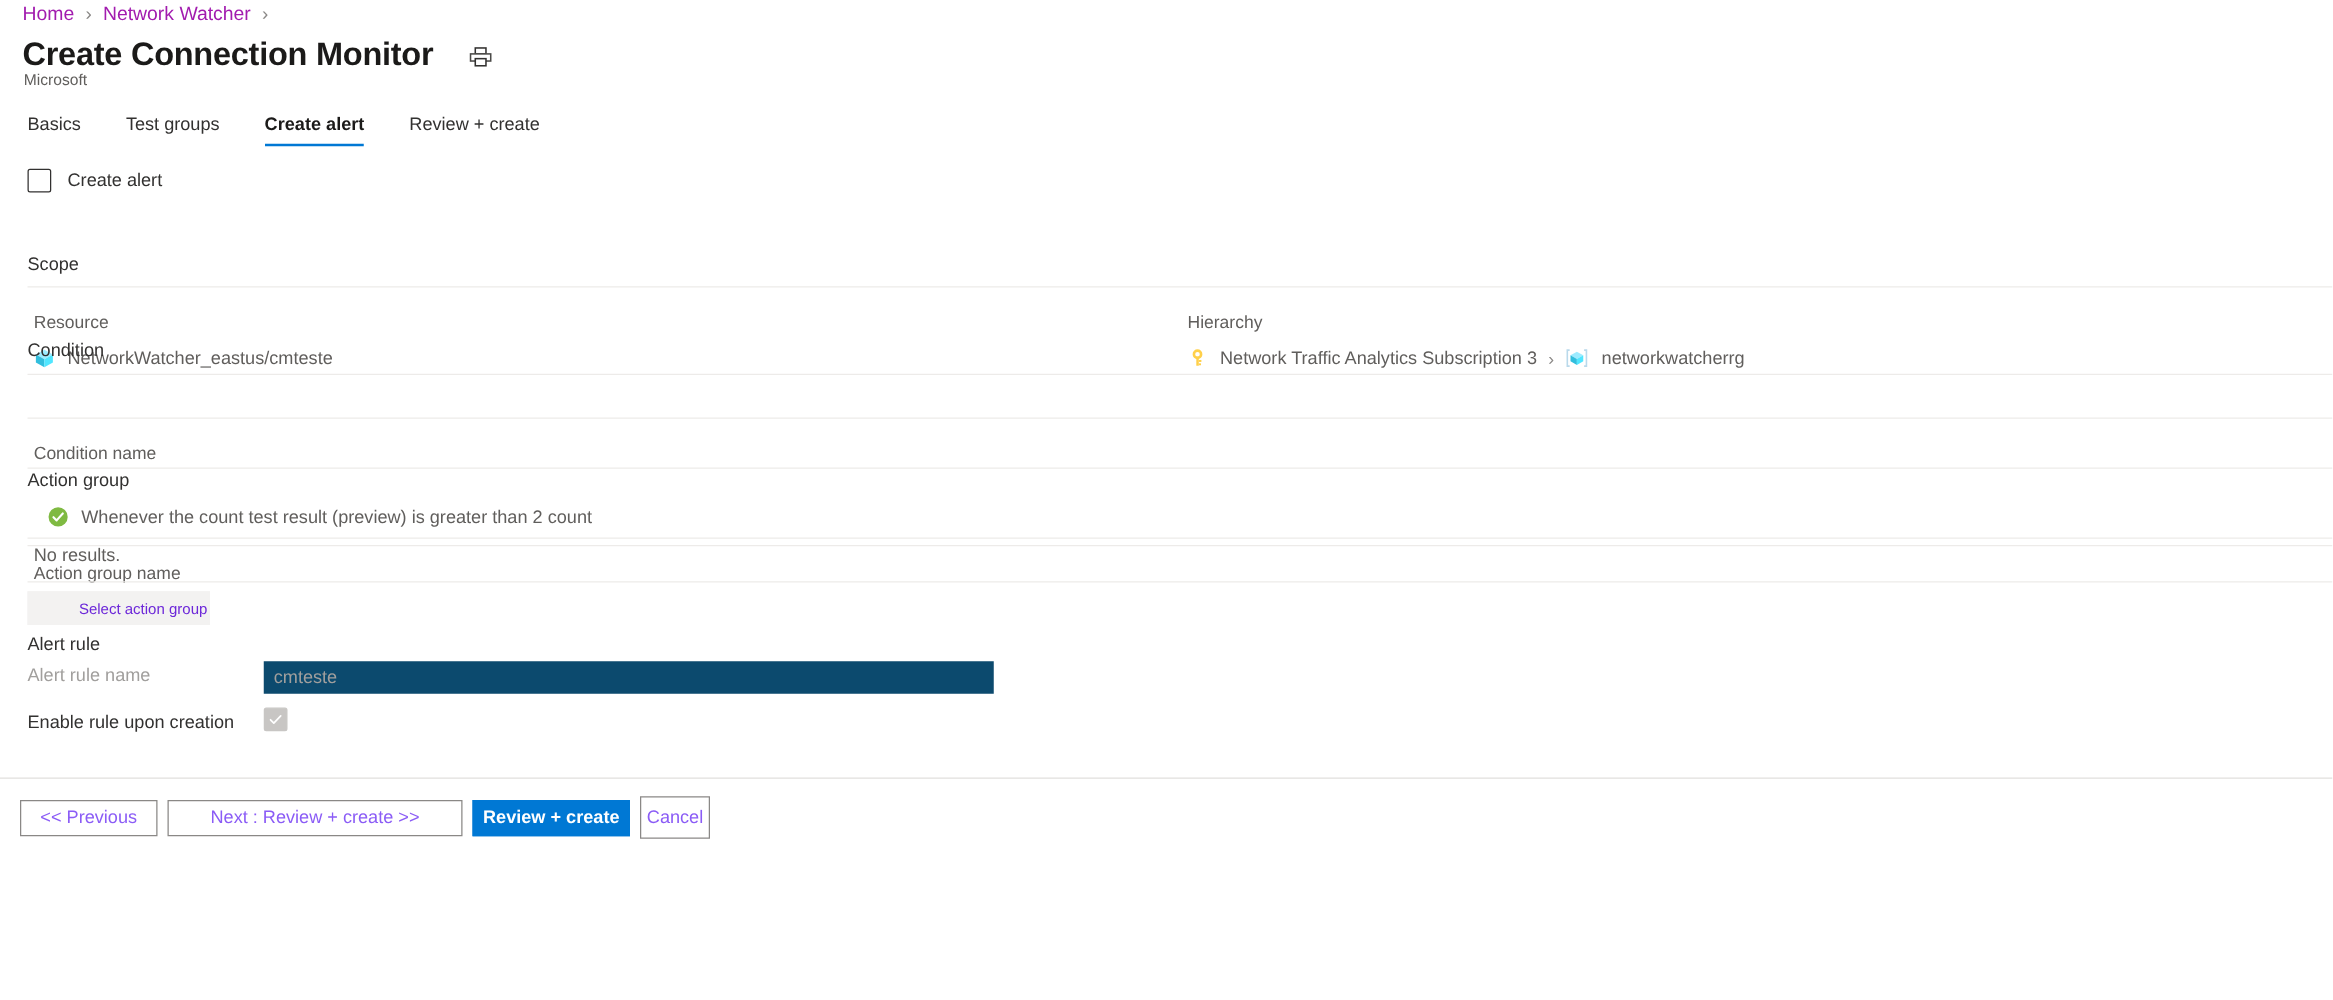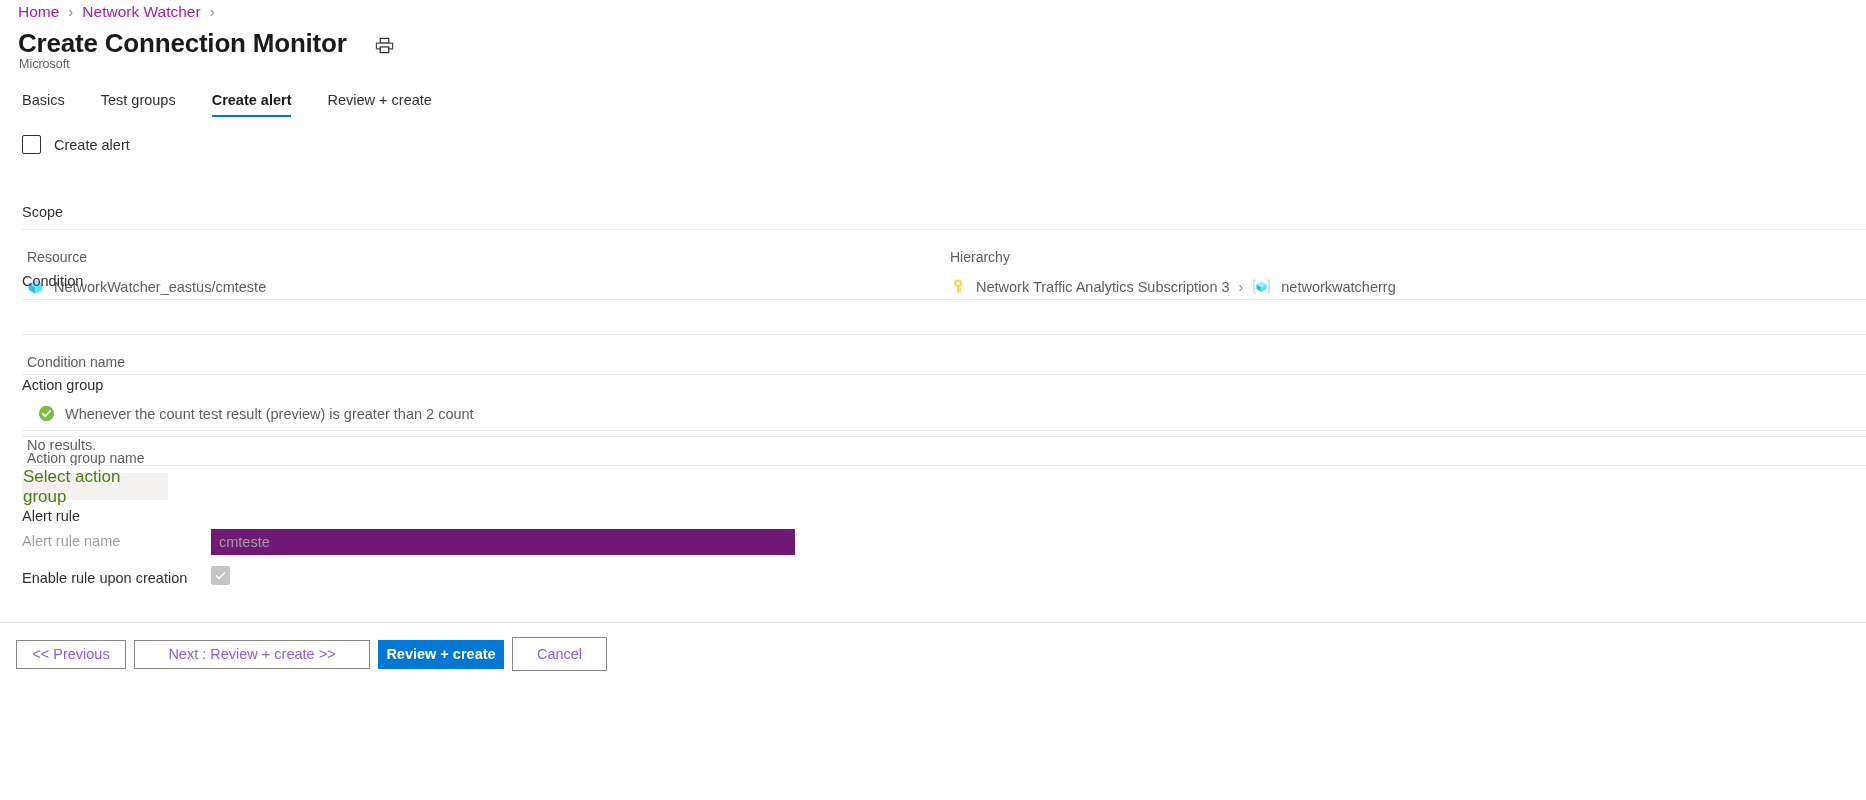--- a/index.html
+++ b/index.html
@@ -112,34 +112,34 @@
 
   
   .noresults {
     position: absolute; left: 27px; top: 520px;
     font-size: 14.5px; color: #605e5c;
   }
   .select-ag-btn {
     position: absolute; left: 22px; top: 565px;
     width: 146px; height: 27px;
     background: #f3f2f1; border: 1px solid #f3f2f1;
-    color: #4d7c0f; font-size: 17px;
-    display: flex; align-items: center; justify-content: center;
-    cursor: default; font-family: "Liberation Sans", sans-serif;
+    color: #6d28d9; font-size: 12px;
+    display: flex; align-items: center; justify-content: center;
+    cursor: default; font-family: "Liberation Sans", sans-serif; padding-left: 39px;
   }
 
   
   .alert-name-label {
     position: absolute; left: 22px; top: 630px;
     font-size: 14.5px; color: #a19f9d;
   }
   .alert-name-input {
     position: absolute; left: 211px; top: 622px;
     width: 584px; height: 26px;
-    background: #701a75; border: none;
+    background: #0c4a6e; border: none;
     font-size: 14.5px; color: #a19f9d;
     padding: 0 8px; font-family: "Liberation Sans", sans-serif;
   }
   .enable-label {
     position: absolute; left: 22px; top: 668px;
     font-size: 14.5px; color: #323130;
   }
   .enable-cbx {
     position: absolute; left: 211px; top: 657px;
     width: 19px; height: 19px;
@@ -164,21 +164,21 @@
     cursor: pointer; margin-right: 8px; padding: 0 14px;
     font-family: "Liberation Sans", sans-serif; white-space: nowrap;
   }
   .btn.primary {
     background: #0078d4; border-color: #0078d4; color: #ffffff;
     font-weight: bold;
   }
   .btn-prev { width: 110px; padding: 0; }
   .btn-next { width: 236px; padding: 0; }
   .btn-review { width: 126px; padding: 0; }
-  .btn-cancel { width: 95px; padding: 16px; }
+  .btn-cancel { width: 56px; padding: 16px; }
 </style>
 </head>
 <body>
 
 <div class="page">
 
   <div class="breadcrumb">
     <span class="crumb-link">Home</span>
     <span class="crumb-sep">›</span>
     <span class="crumb-link">Network Watcher</span>

